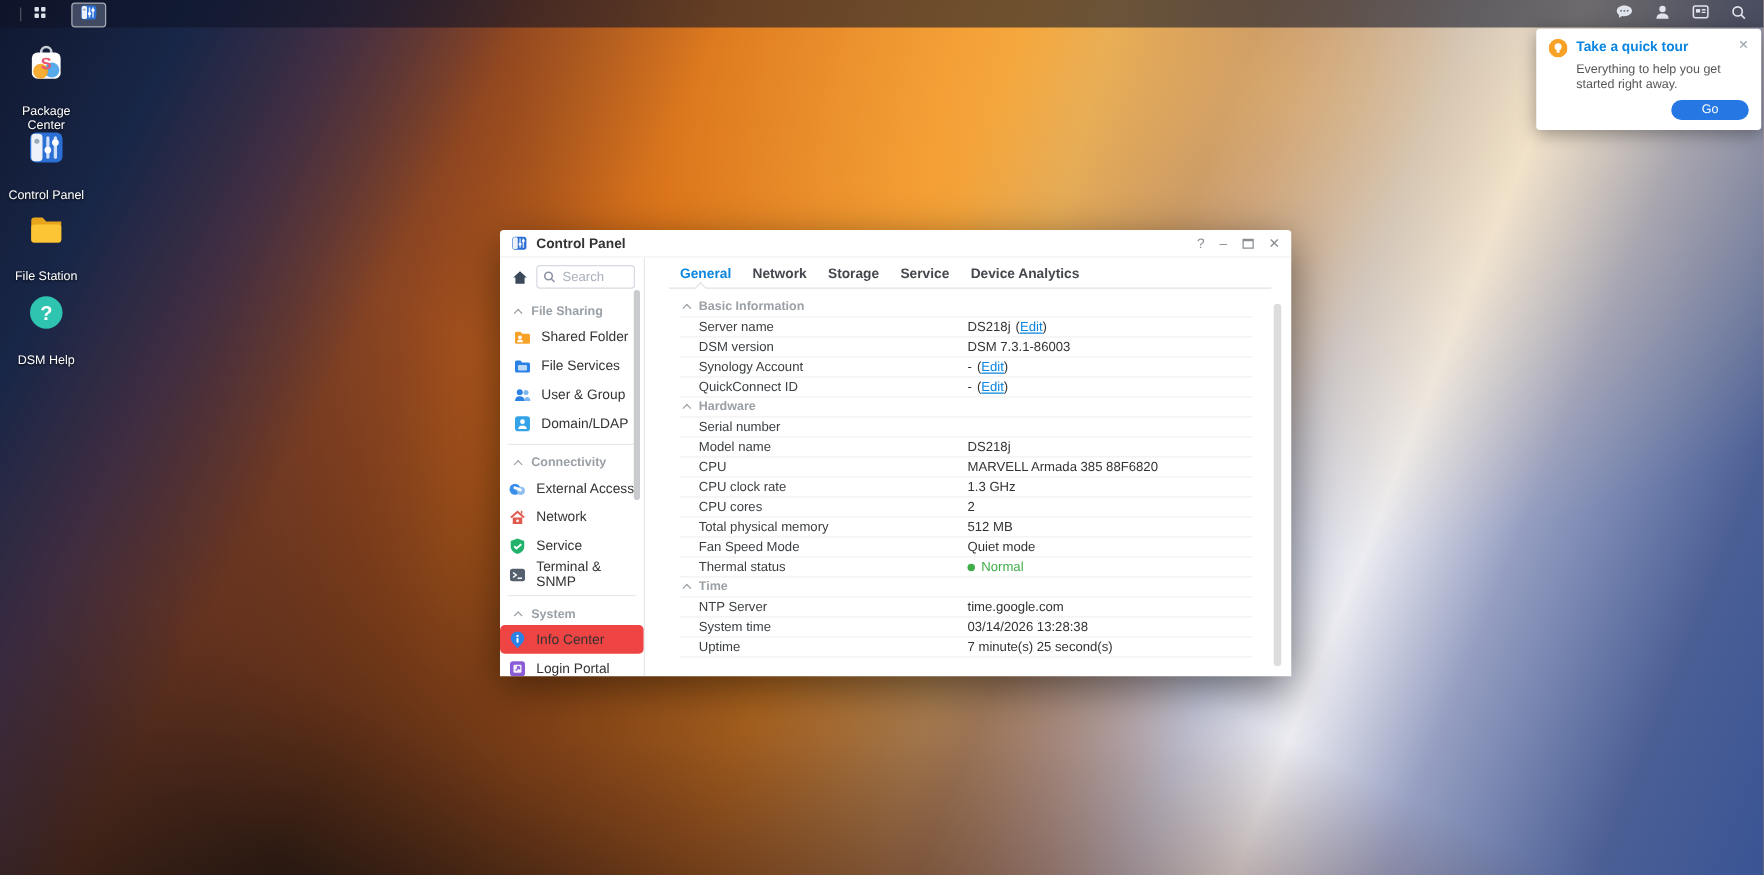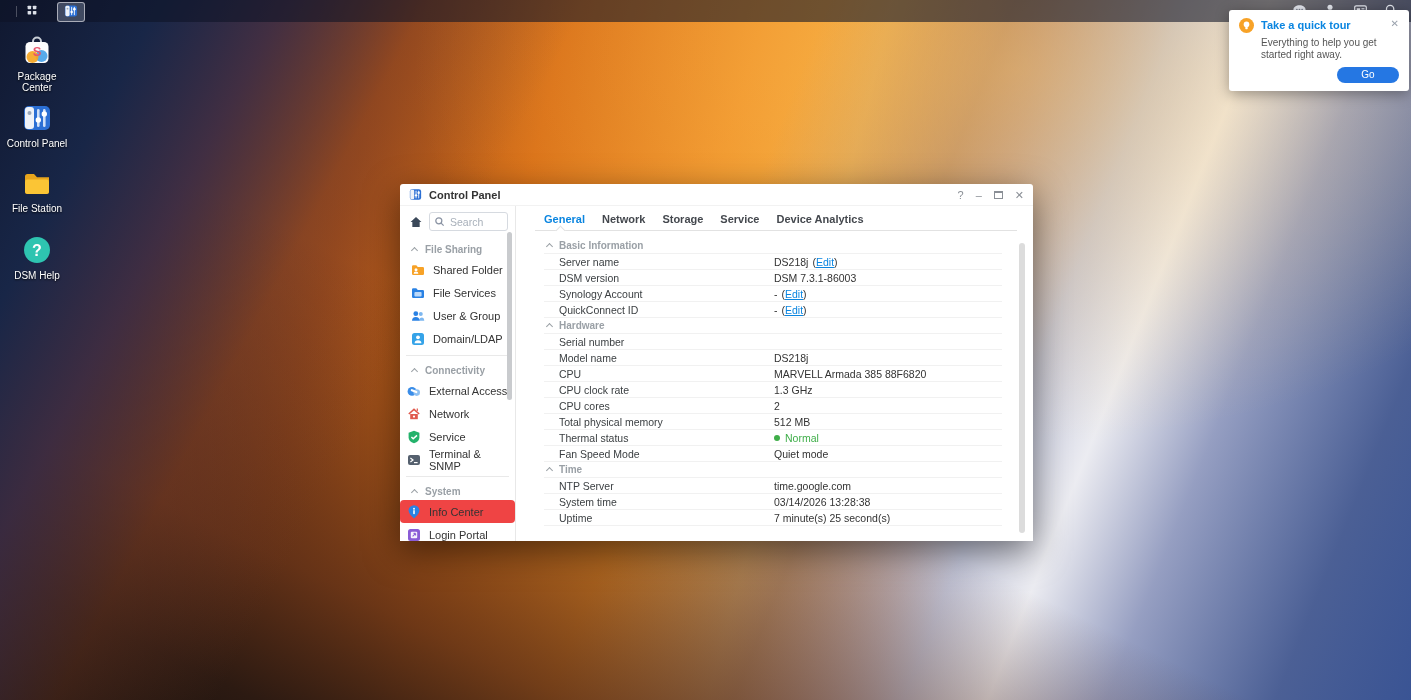--- a/index.html
+++ b/index.html
@@ -21,25 +21,25 @@
   .taskbar { position:absolute; top:0; left:0; right:0; height:22px; background:rgba(13,19,38,.58); display:flex; align-items:center; z-index:50; }
   .tb-divider { width:1px; height:11px; background:rgba(255,255,255,.25); margin-left:16px; }
   .tb-btn { height:22px; display:flex; align-items:center; justify-content:center; padding:0 8px; cursor:pointer; }
   .tb-active-app { margin-left:10px; width:28px; height:20px; margin-top:1px; background:rgba(190,205,230,.28); border:1px solid rgba(255,255,255,.55); border-radius:3px; display:flex; align-items:center; justify-content:center; }
   .tb-right { margin-left:auto; display:flex; align-items:center; gap:6px; padding-right:8px; }
   .tb-right .tb-btn { padding:0 5px; }
 
   
   .dicon { position:absolute; width:70px; left:2px; text-align:center; cursor:pointer; }
   .dicon .ic { width:30px; height:30px; margin:0 auto; display:block; }
-  .dicon .lbl { margin-top:5px; font-size:10px; line-height:11px; color:#fff; text-shadow:0 1px 2px rgba(0,0,0,.85); }
+  .dicon .lbl { margin-top:18px; font-size:10px; line-height:11px; color:#fff; text-shadow:0 1px 2px rgba(0,0,0,.85); }
   .di-0 { top:36px; } .di-1 { top:103px; } .di-2 { top:168px; } .di-3 { top:235px; }
 
   
-  .tour { position:absolute; left:1229px; top:10px; width:180px; background:#fff; border-radius:3px; box-shadow:0 3px 14px rgba(0,0,0,.35); padding:8px 10px 8px 10px; z-index:60; }
+  .tour { position:absolute; left:1229px; top:23px; width:180px; background:#fff; border-radius:3px; box-shadow:0 3px 14px rgba(0,0,0,.35); padding:8px 10px 8px 10px; z-index:60; }
   .tour-head { display:flex; align-items:flex-start; }
   .tour-bulb { width:15px; height:15px; flex:0 0 15px; margin-right:7px; }
   .tour-title { font-size:11px; font-weight:bold; color:#0a85e0; line-height:15px; }
   .tour-close { margin-left:auto; color:#9aa2ad; font-size:10px; line-height:12px; cursor:pointer; }
   .tour-body { margin:4px 0 6px 22px; font-size:10px; line-height:12px; color:#555; }
   .tour-go { display:block; margin-left:auto; width:62px; height:16px; background:#2577e3; color:#fff; border:none; border-radius:9px; font-size:10px; font-family:inherit; cursor:pointer; line-height:16px; text-align:center; }
 
   
   .window { position:absolute; left:400px; top:184px; width:633px; height:357px; background:#fff; border-radius:3px 3px 0 0; box-shadow:0 10px 34px rgba(0,0,0,.5); overflow:hidden; z-index:40; }
   .titlebar { height:22px; display:flex; align-items:center; padding:0 9px; border-bottom:1px solid #f2f2f2; }
@@ -448,30 +448,30 @@
                 <span>2</span>
               </div>
           </div>
           <div class="row">
             <div class="row-label">Total physical memory</div>
             <div class="row-value">
                 <span>512 MB</span>
               </div>
           </div>
           <div class="row">
+            <div class="row-label">Fan Speed Mode</div>
+            <div class="row-value">
+                <span>Quiet mode</span>
+              </div>
+          </div>
+          <div class="row">
             <div class="row-label">Thermal status</div>
             <div class="row-value">
                 <span class="dot"></span>
                 <span class="green">Normal</span>
-              </div>
-          </div>
-          <div class="row">
-            <div class="row-label">Fan Speed Mode</div>
-            <div class="row-value">
-                <span>Quiet mode</span>
               </div>
           </div>
 
           <div class="sec-hdr">
             <span class="chev"></span>
             <span>Time</span>
           </div>
           <div class="row">
             <div class="row-label">NTP Server</div>
             <div class="row-value">

